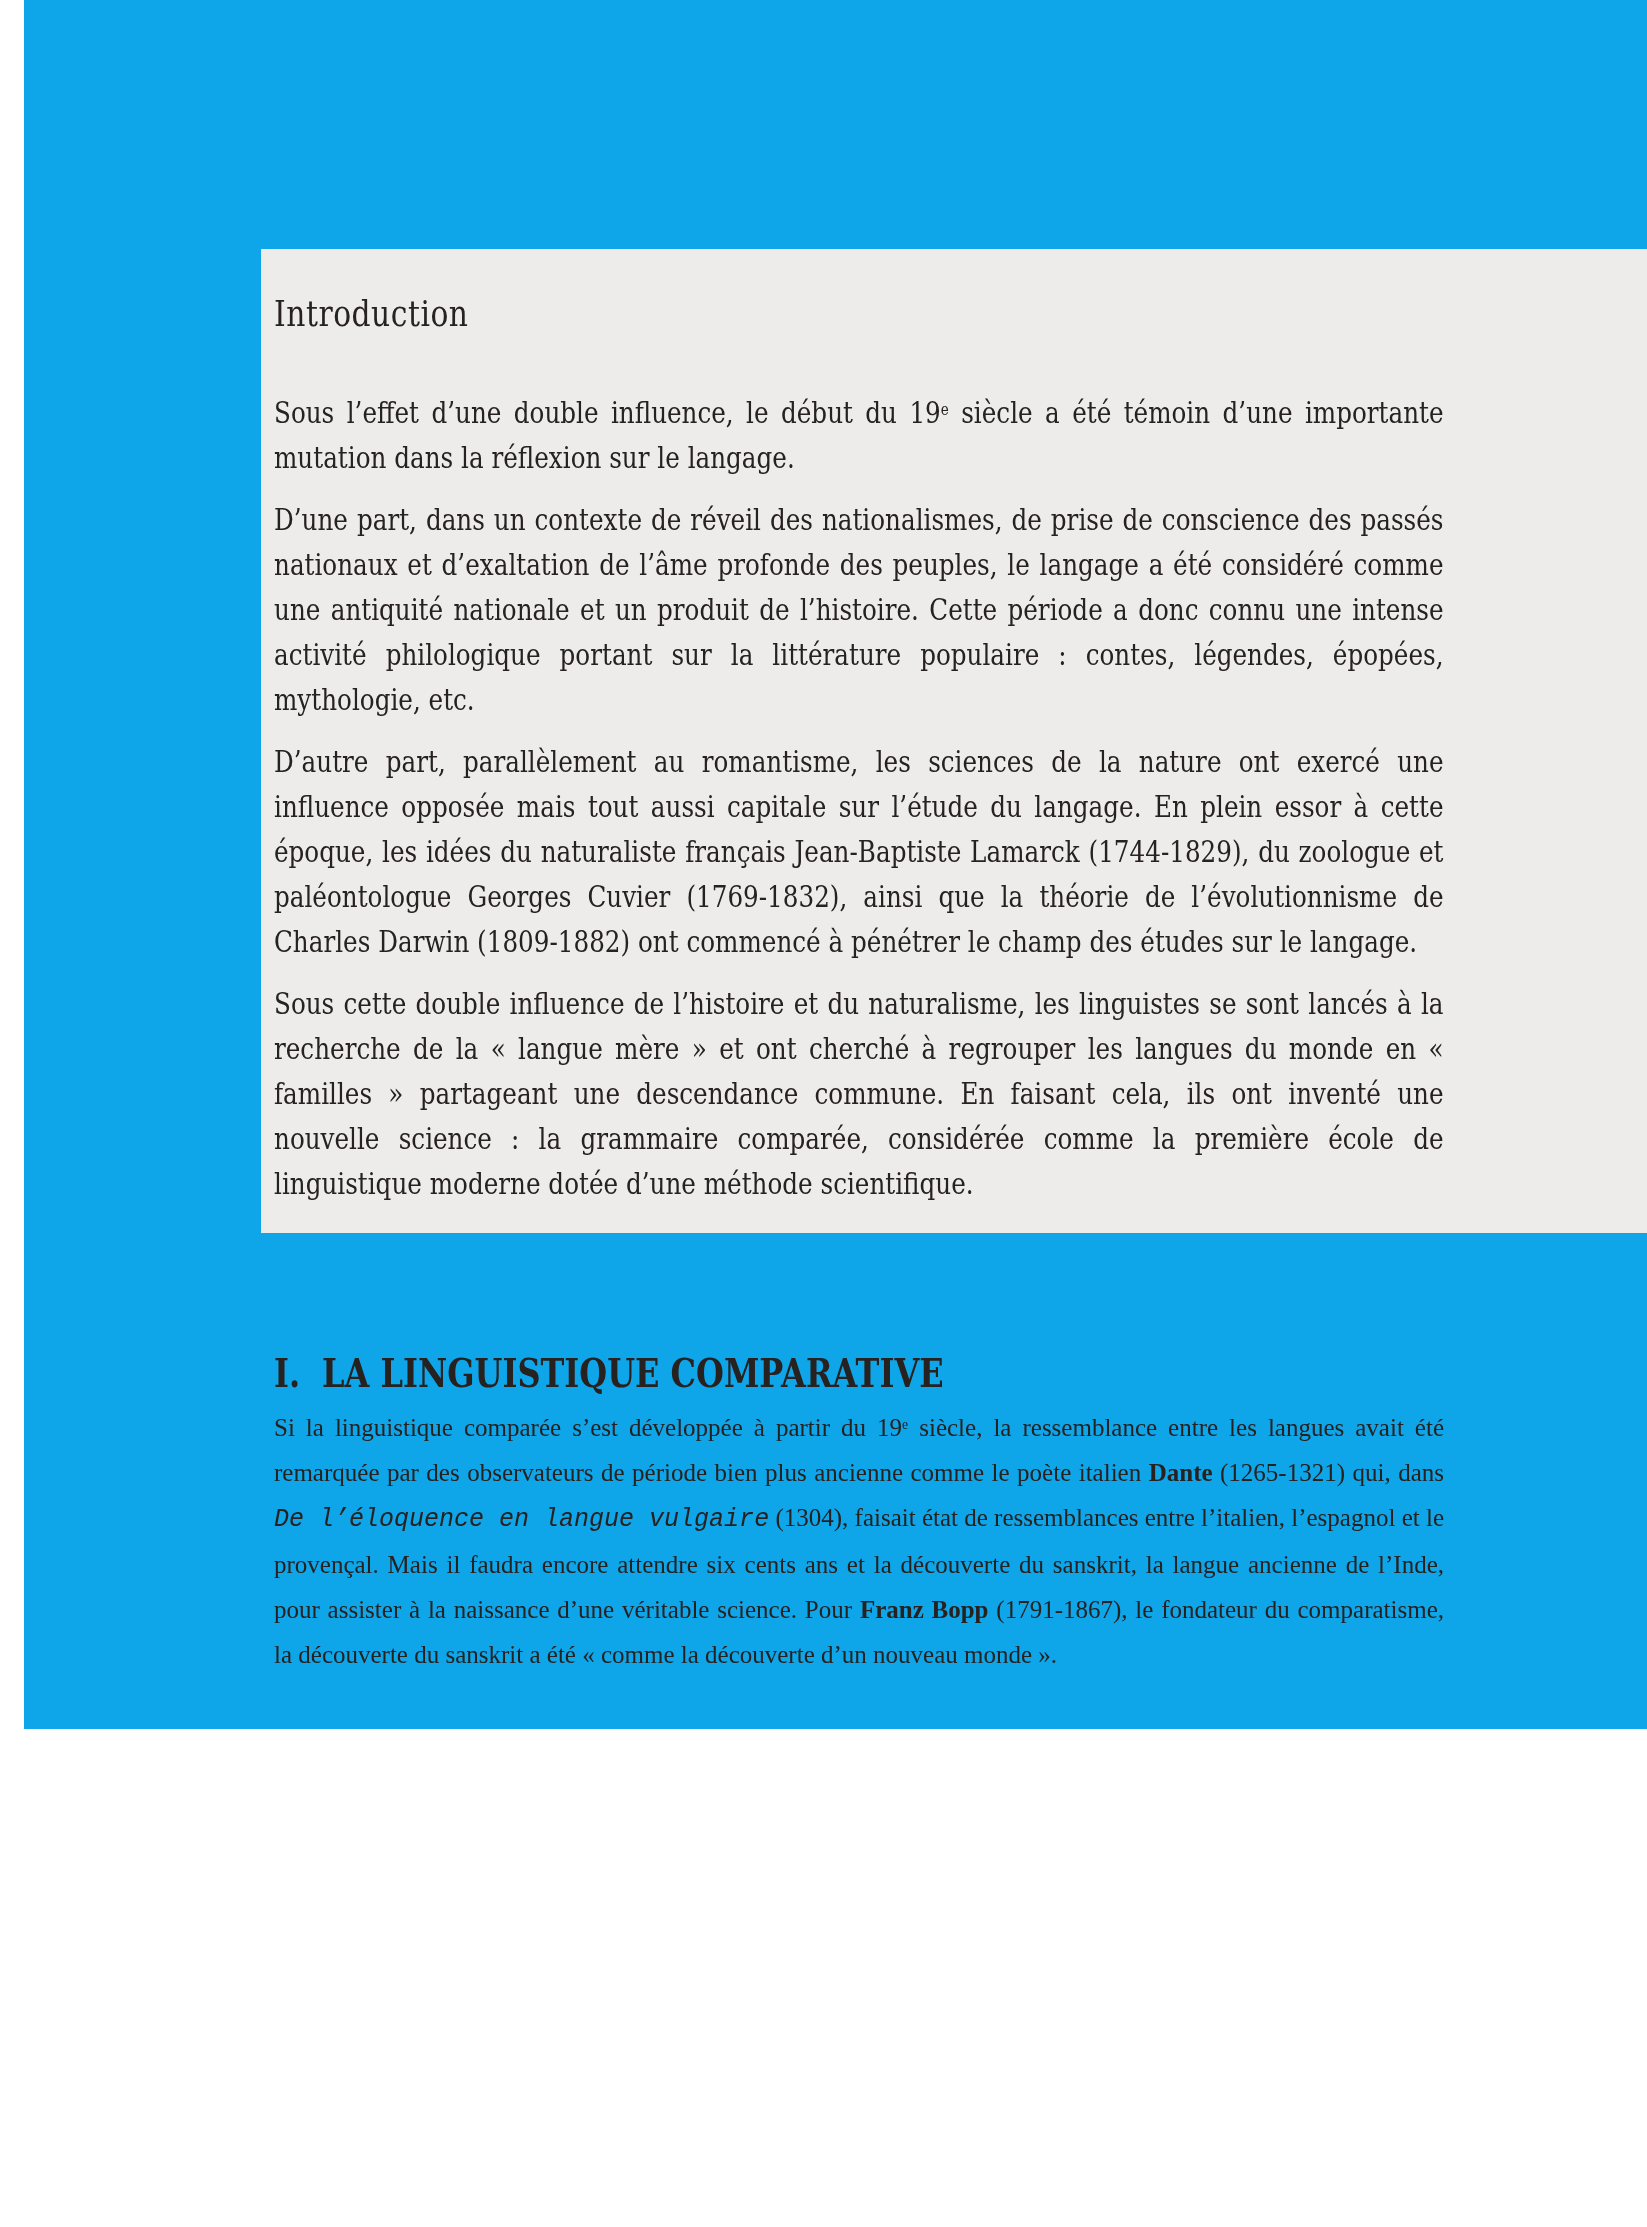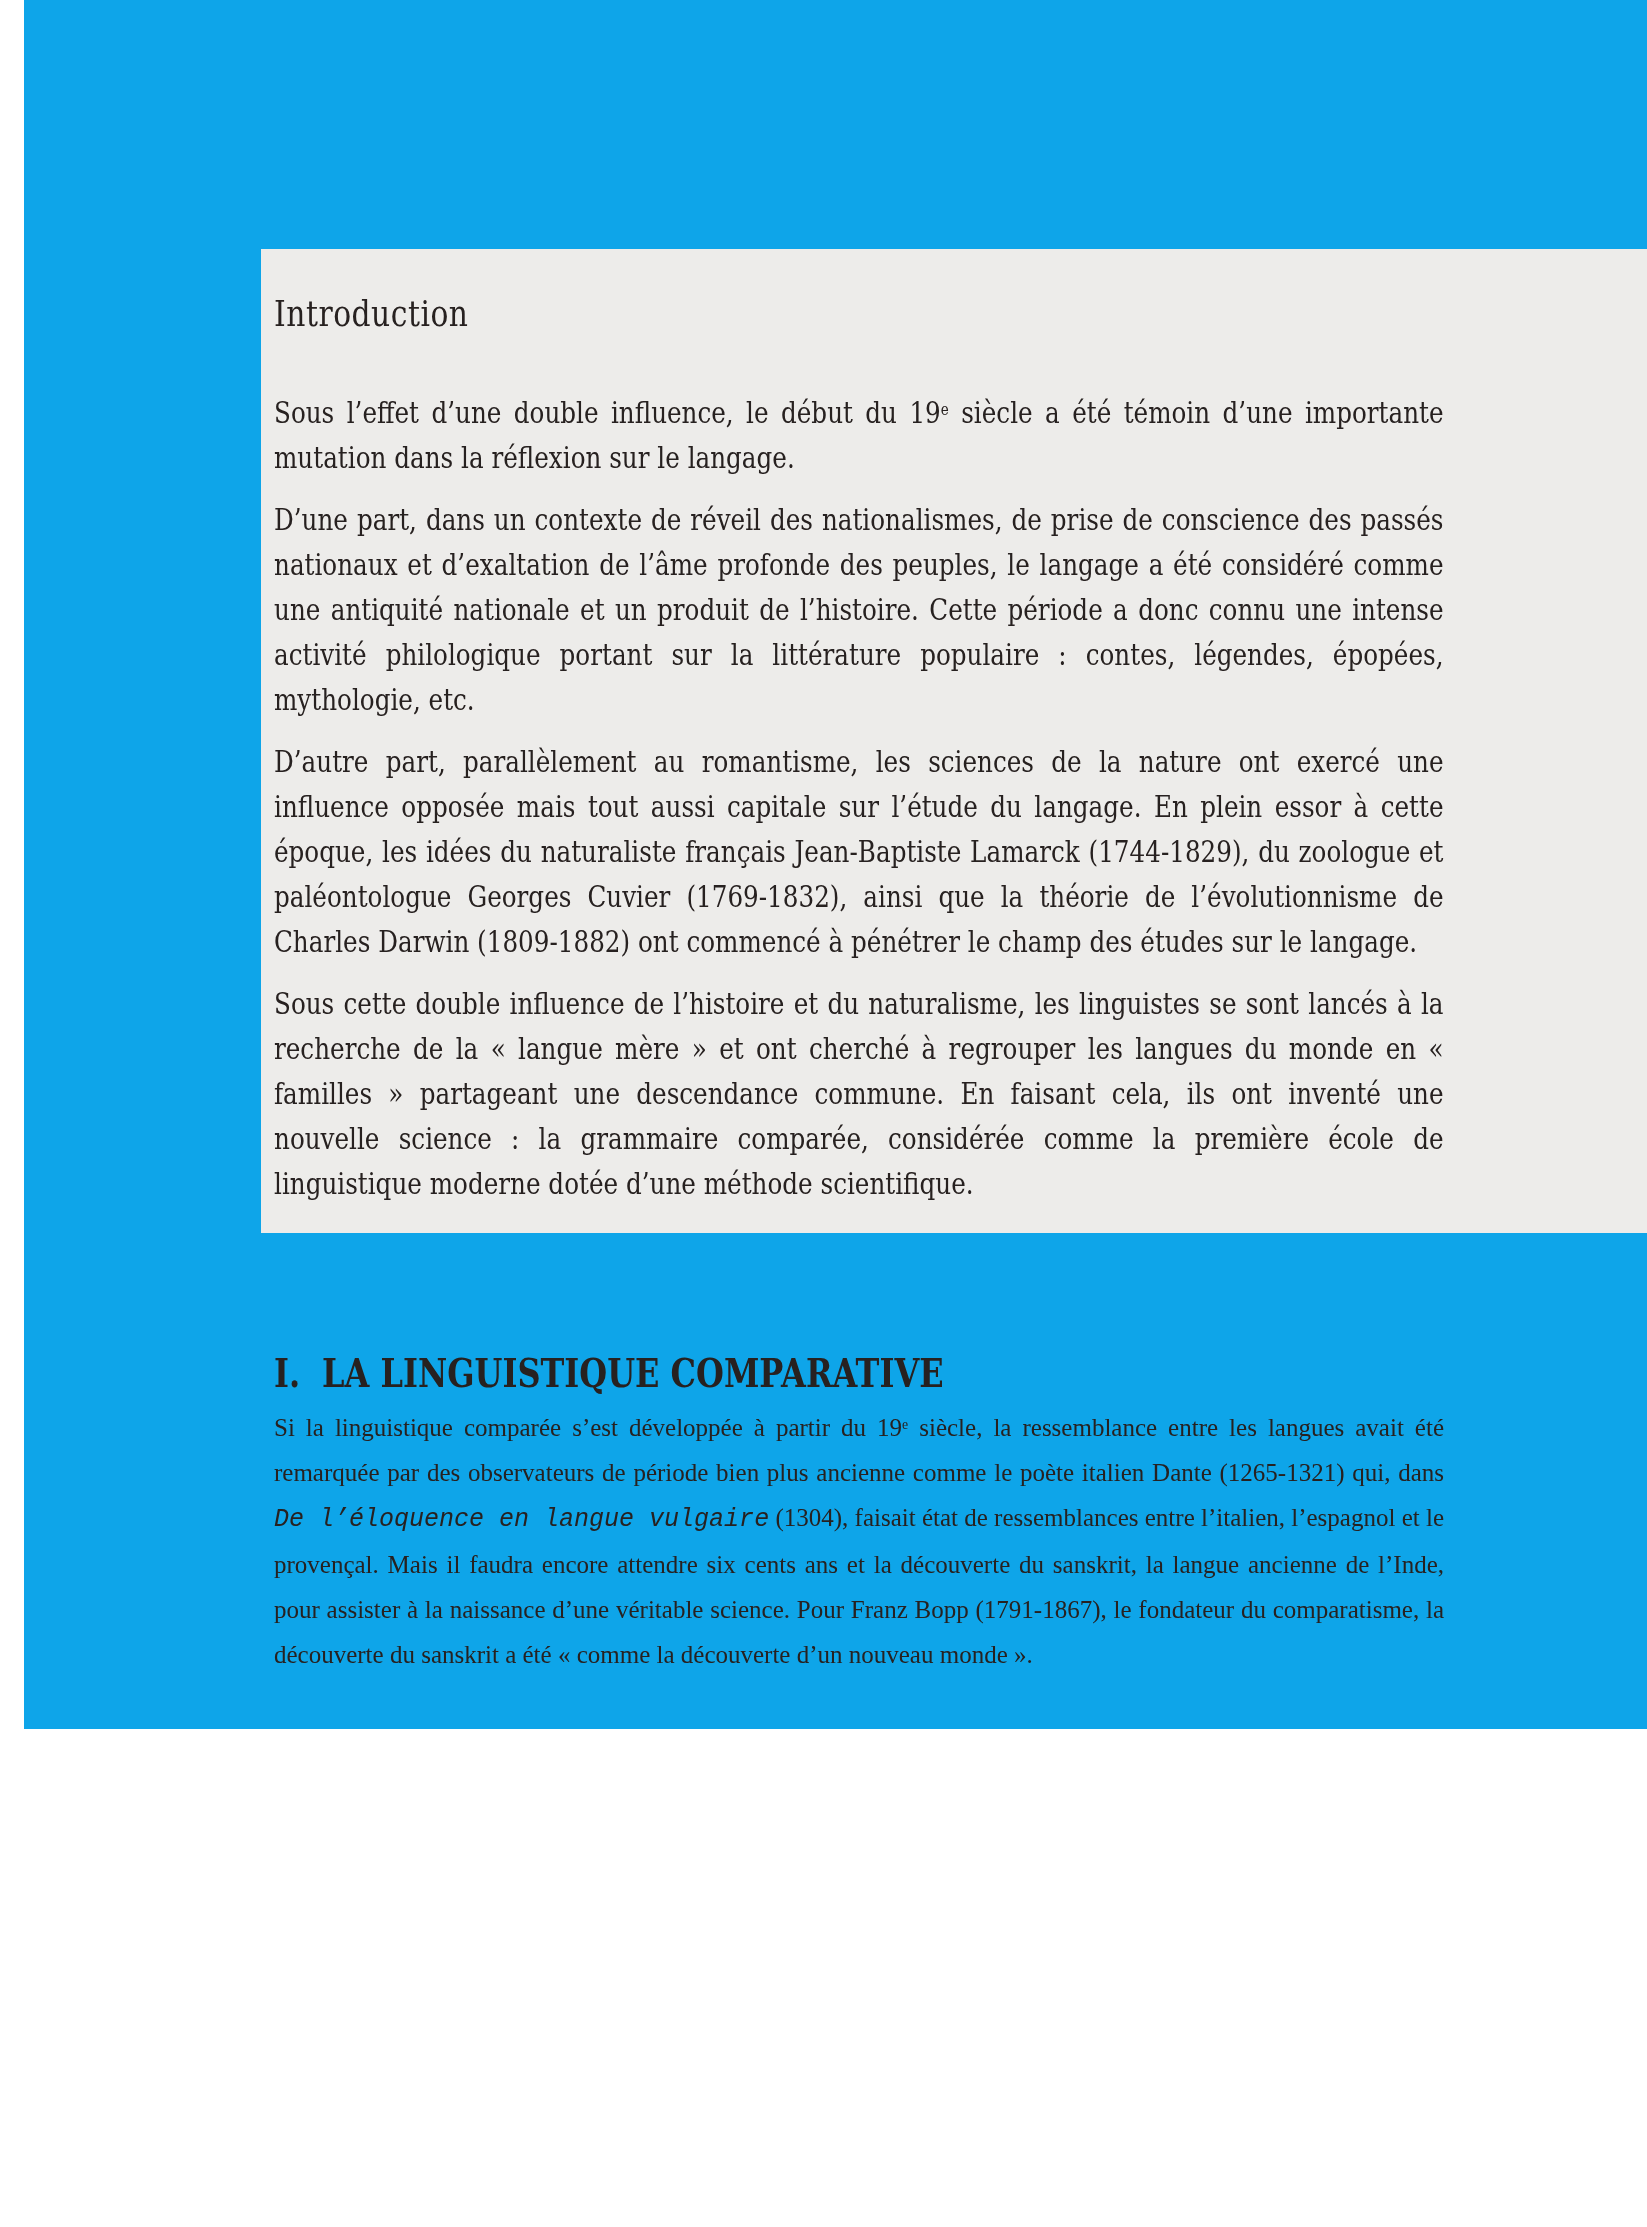--- a/index.html
+++ b/index.html
@@ -141,21 +141,21 @@
   }
   .page-num {
     position: absolute;
     left: 1406px;
     top: 2094px;
     font-size: 29px;
     line-height: 32.5px;
   }
 
   
-  .b { font-weight: 400; }
+  .b { font-weight: 700; }
   .i { font-style: italic; font-family: Liberation Mono, monospace; }
   sup {
     font-size: 0.55em;
     line-height: 0;
     position: relative;
     top: -0.5em;
     vertical-align: baseline;
   }
 </style>
 </head>

